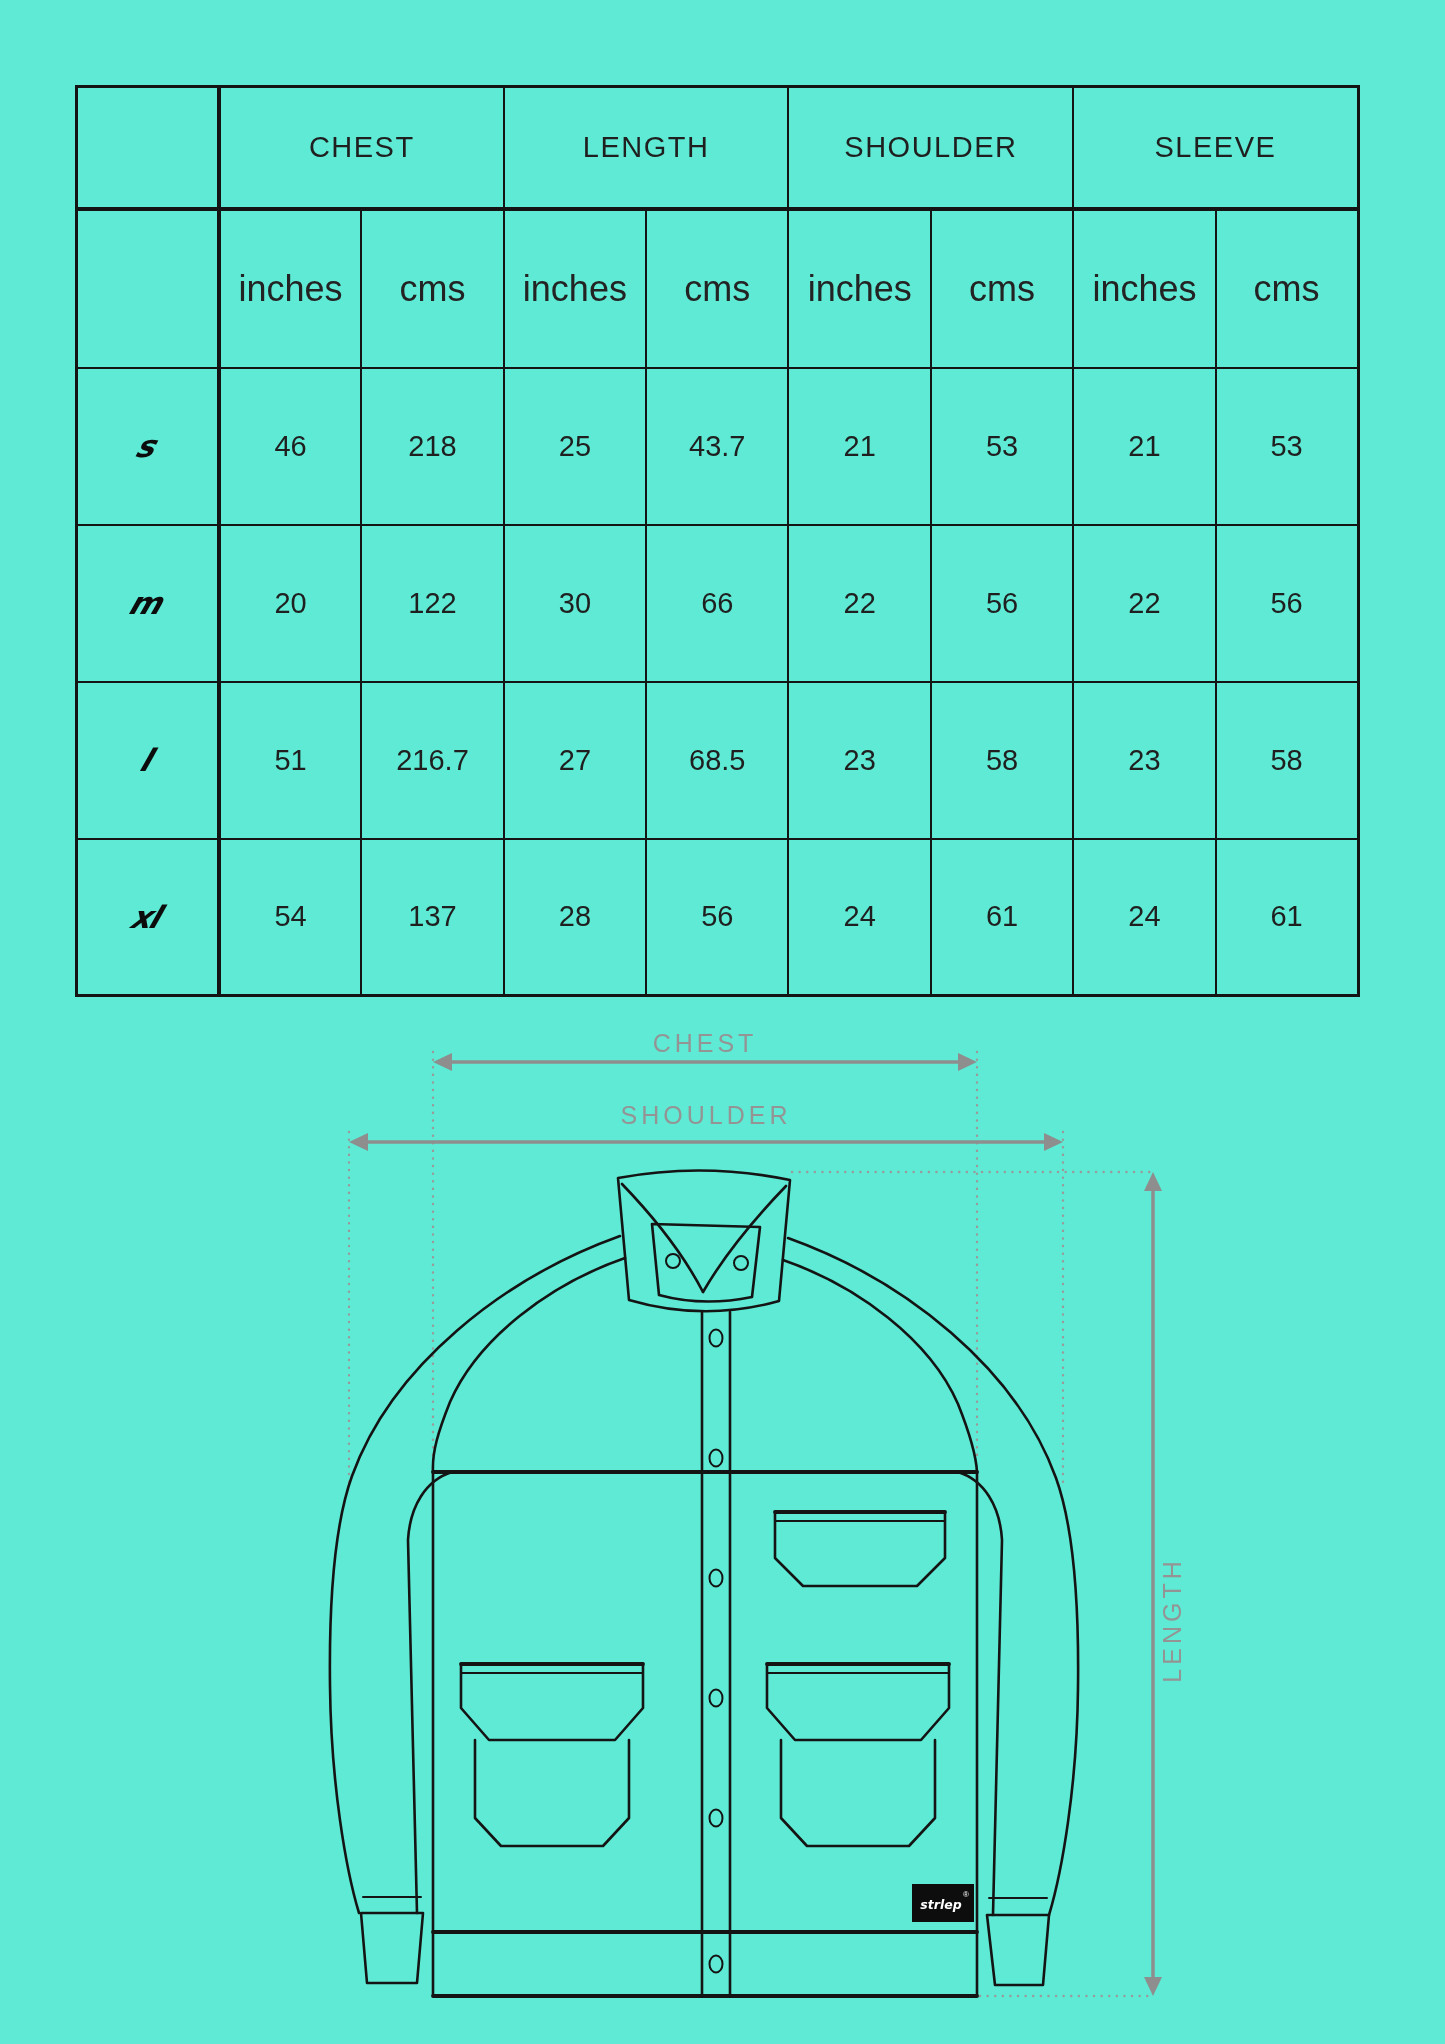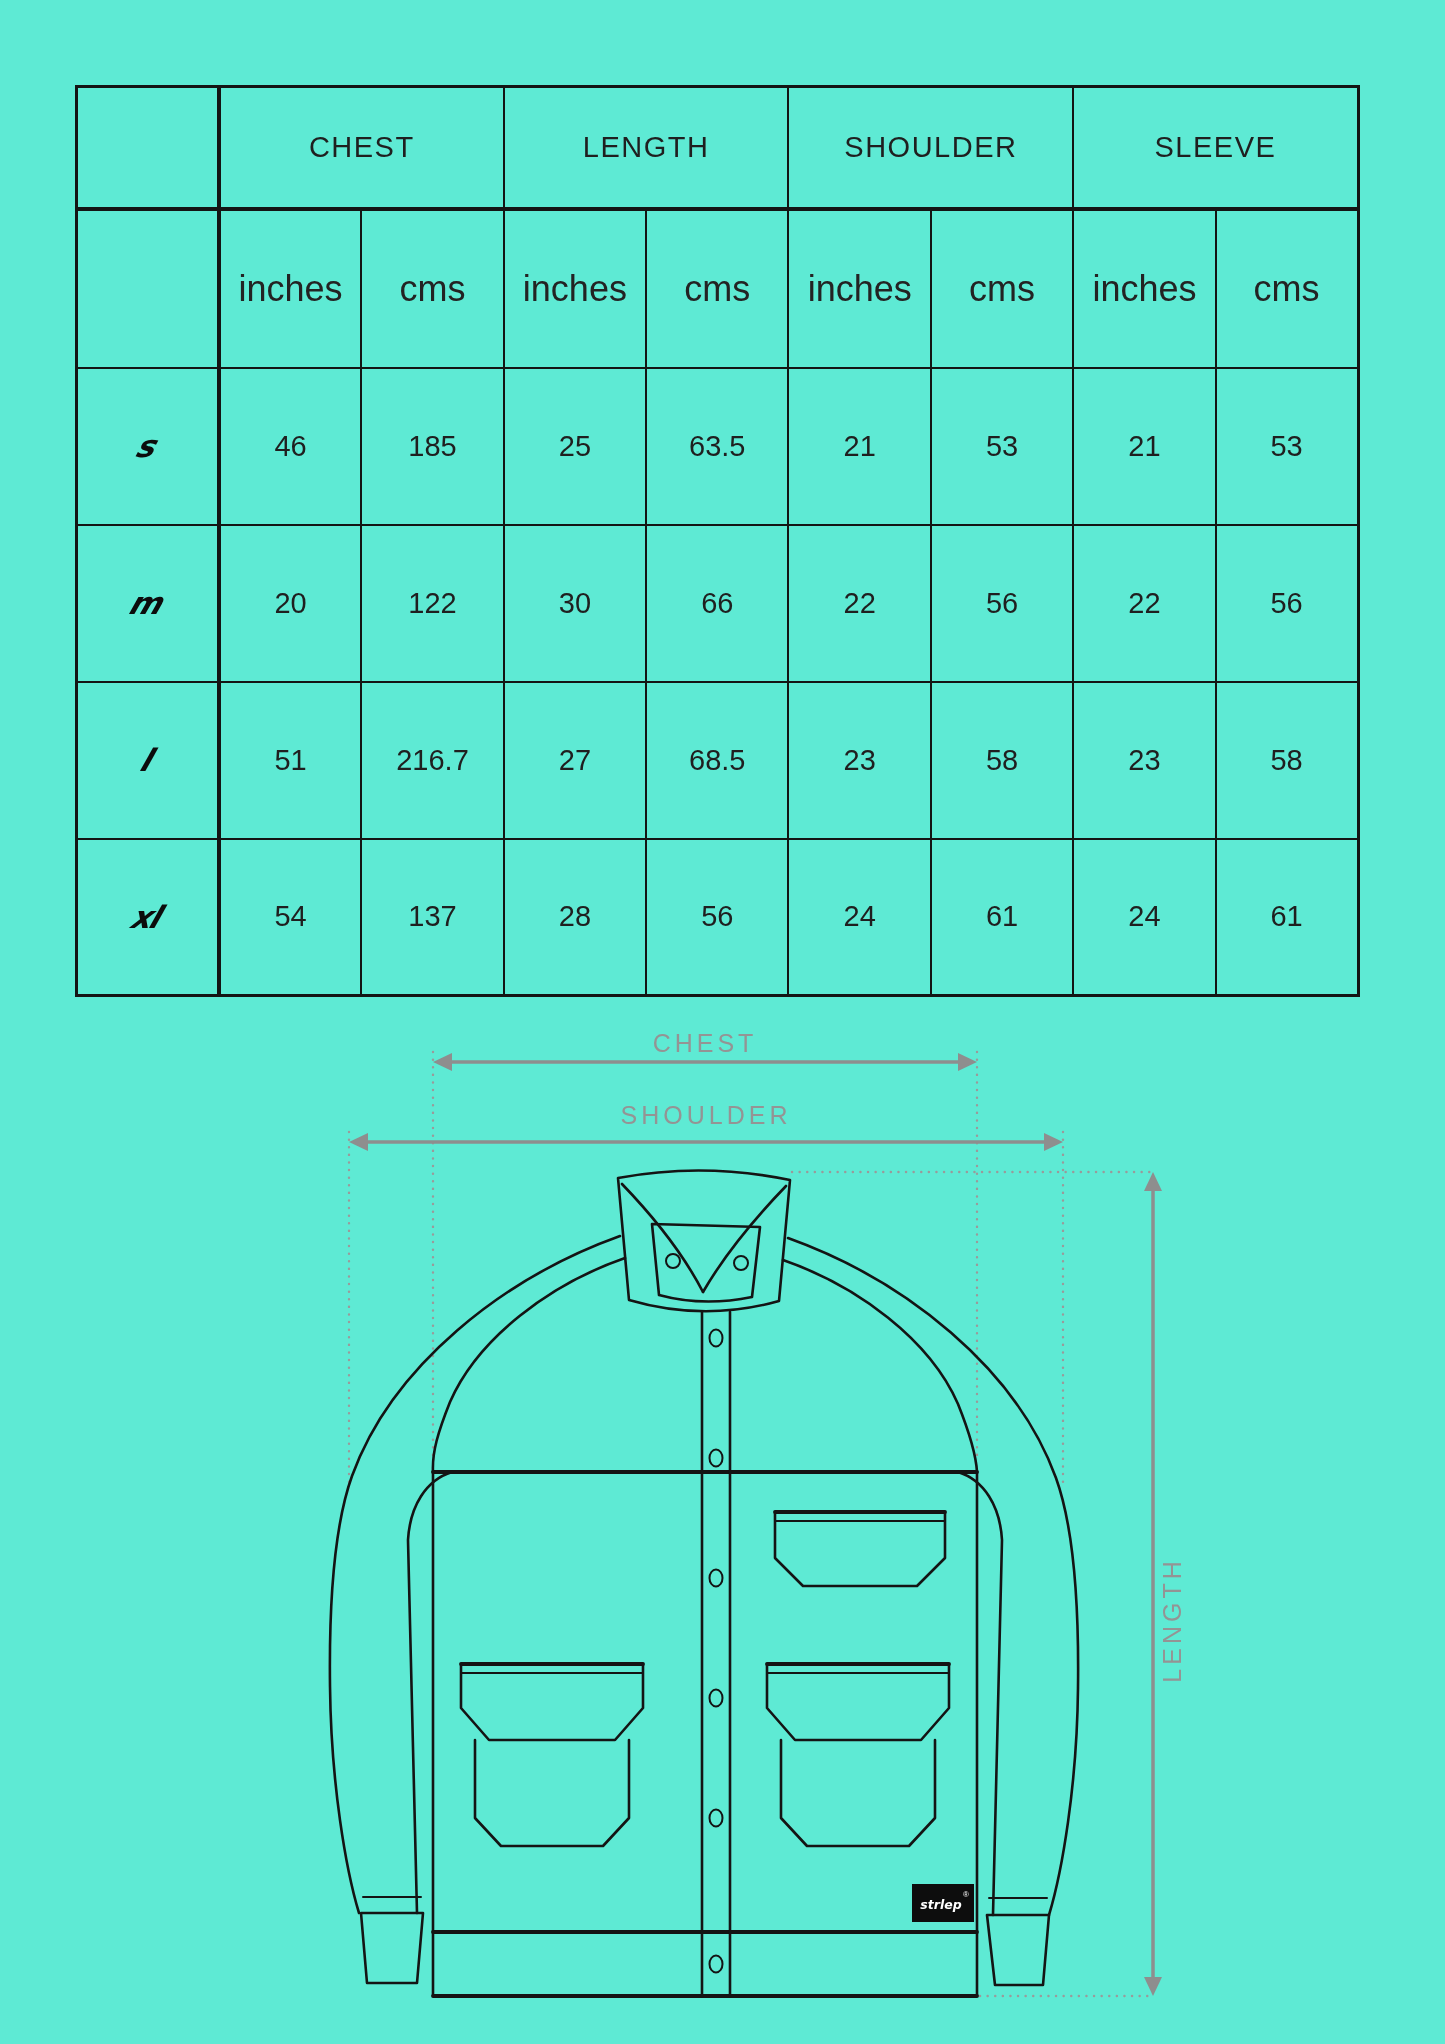--- a/index.html
+++ b/index.html
@@ -83,23 +83,23 @@
       <td>inches</td>
       <td>cms</td>
       <td>inches</td>
       <td>cms</td>
       <td>inches</td>
       <td>cms</td>
     </tr>
     <tr class="data-row">
       <td class="sizecol"><span class="size-glyph">S</span></td>
       <td>46</td>
-      <td>185</td>
+      <td>218</td>
       <td>25</td>
-      <td>63.5</td>
+      <td>43.7</td>
       <td>21</td>
       <td>53</td>
       <td>21</td>
       <td>53</td>
     </tr>
     <tr class="data-row">
       <td class="sizecol"><span class="size-glyph">M</span></td>
       <td>20</td>
       <td>122</td>
       <td>30</td>

